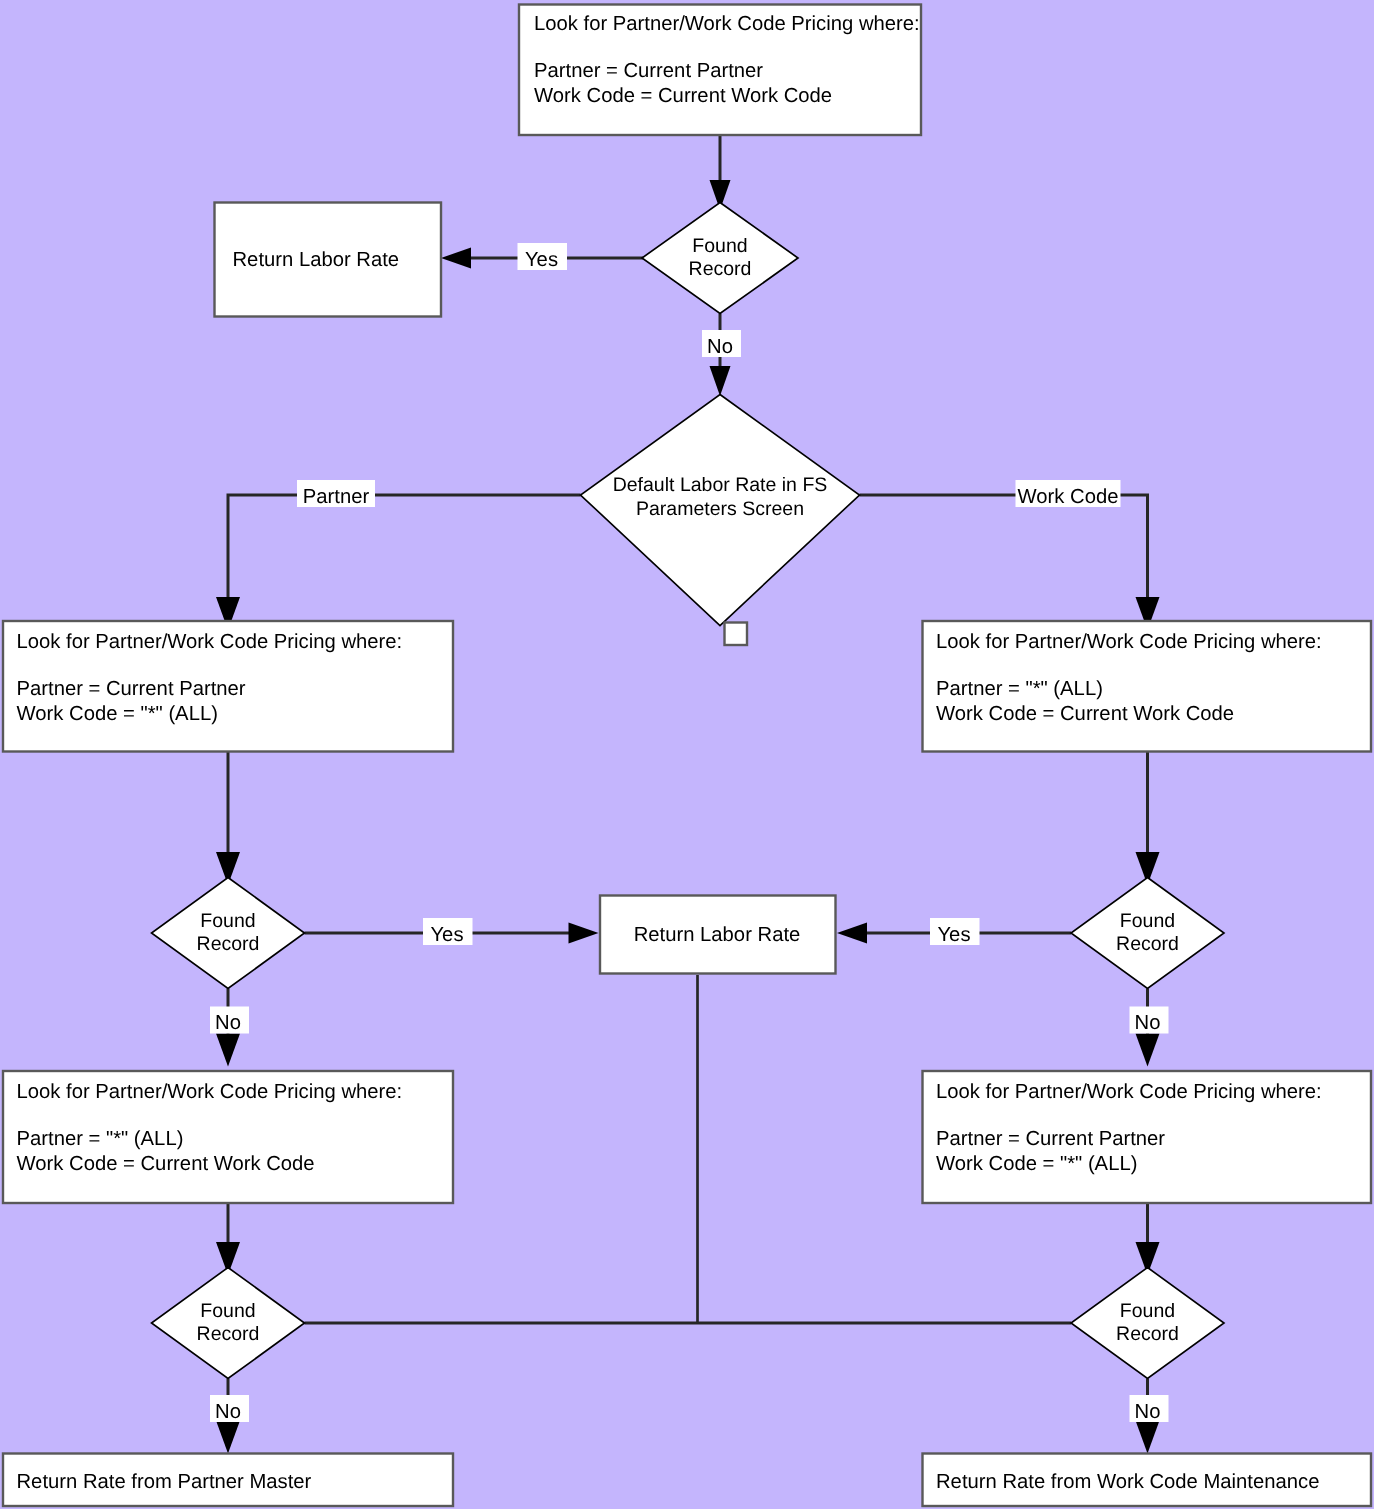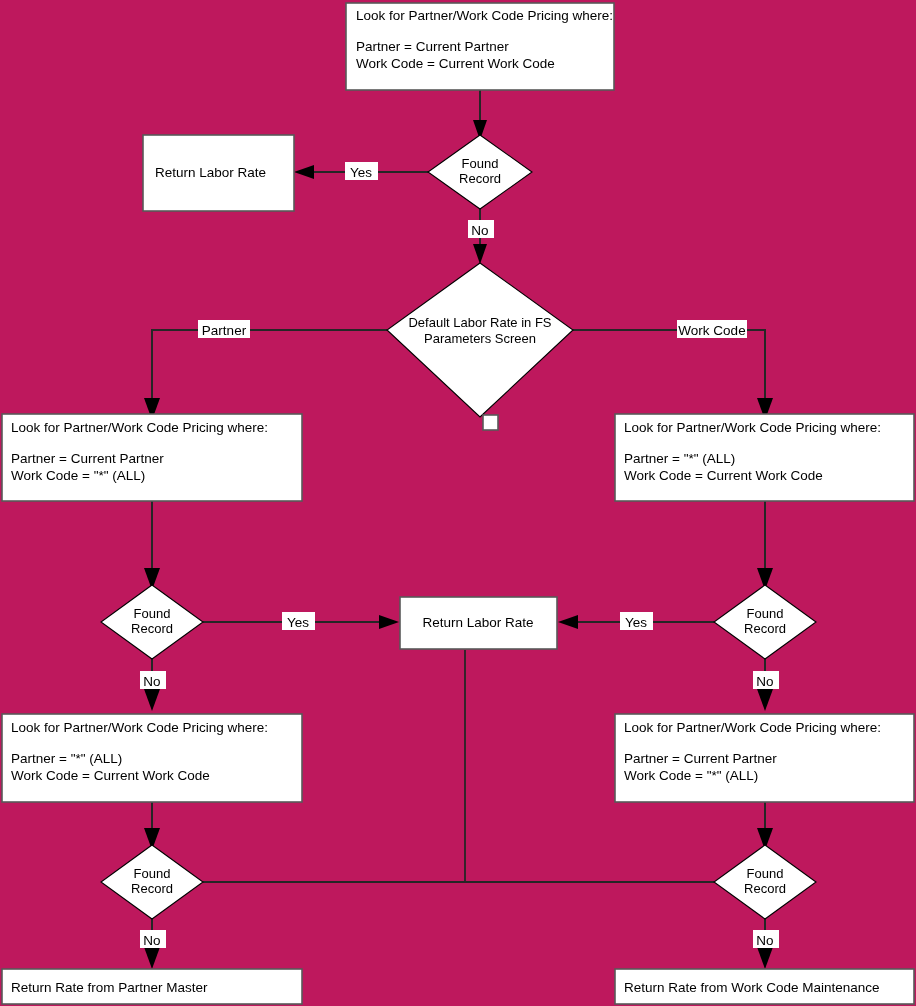--- a/index.html
+++ b/index.html
@@ -7,21 +7,21 @@
     padding: 0;
     background: #ffffff;
   }
   body {
     font-family: "Liberation Sans", sans-serif;
   }
   #diagram-root {
     position: relative;
     width: 916px;
     height: 1006px;
-    background: #be185d;
+    background: #c4b5fd;
     overflow: hidden;
   }
   #flow-svg {
     position: absolute;
     top: 0;
     left: 0;
     width: 916px;
     height: 1006px;
   }
   .node-text {

